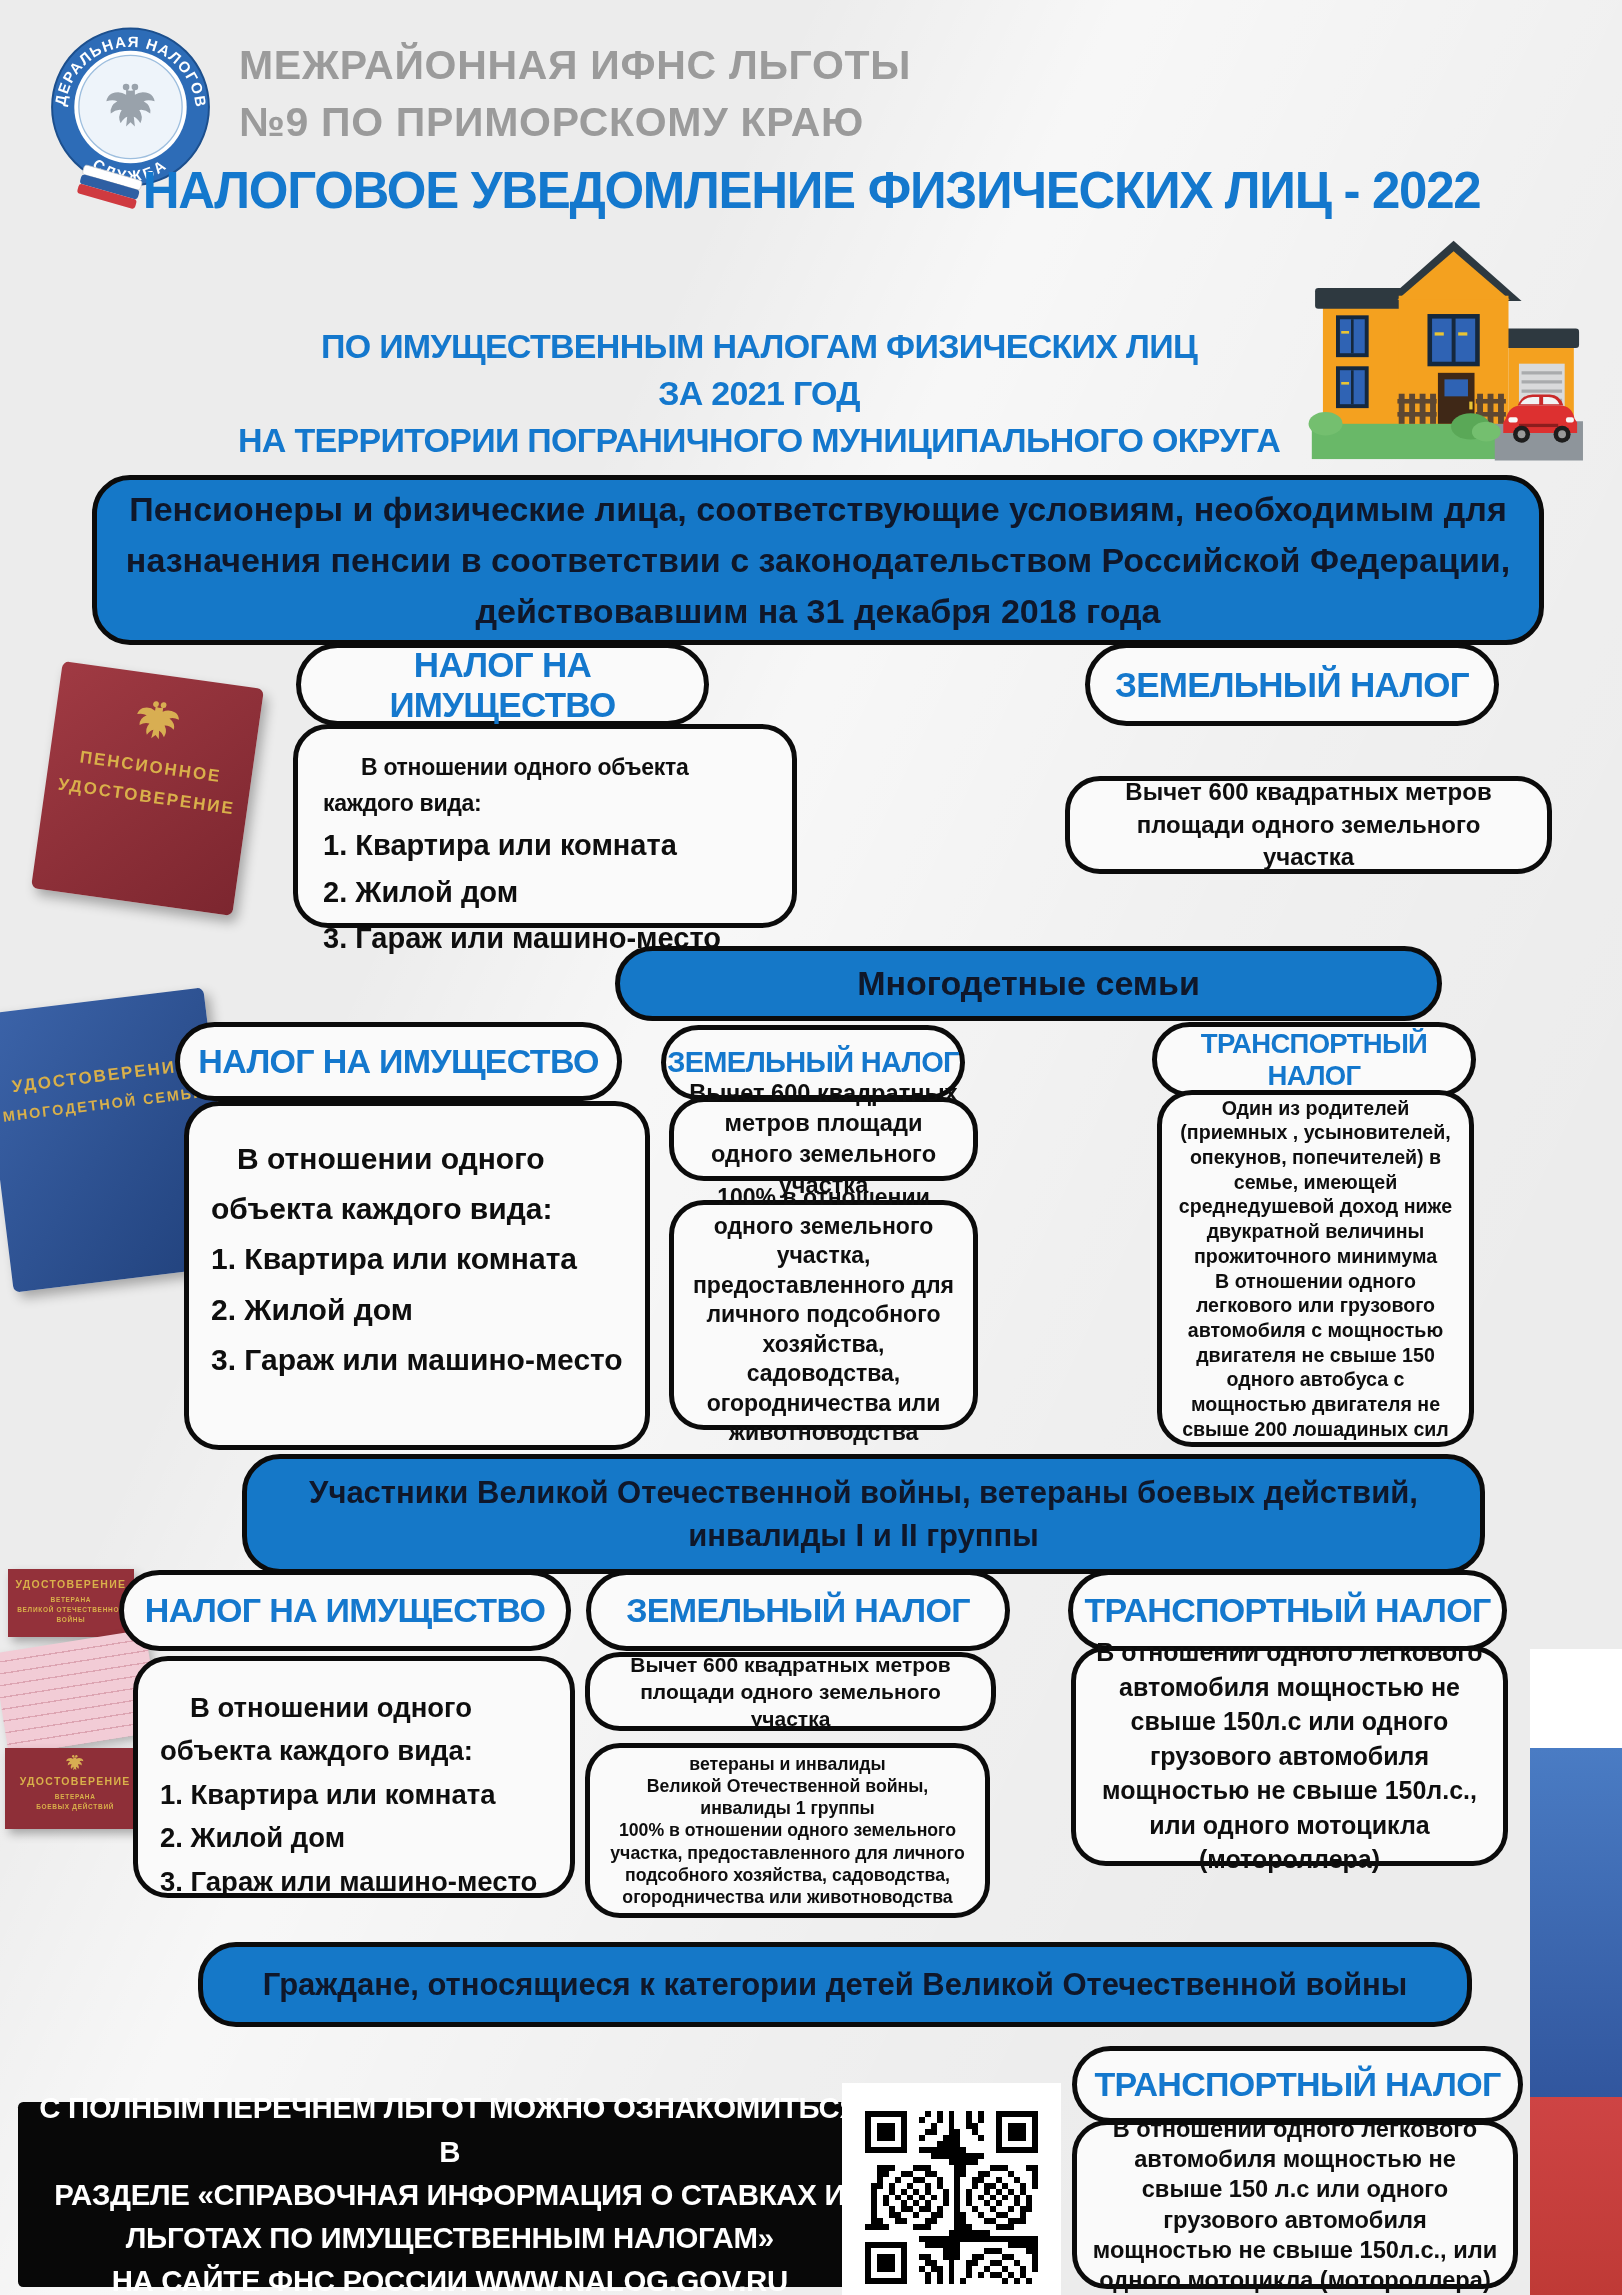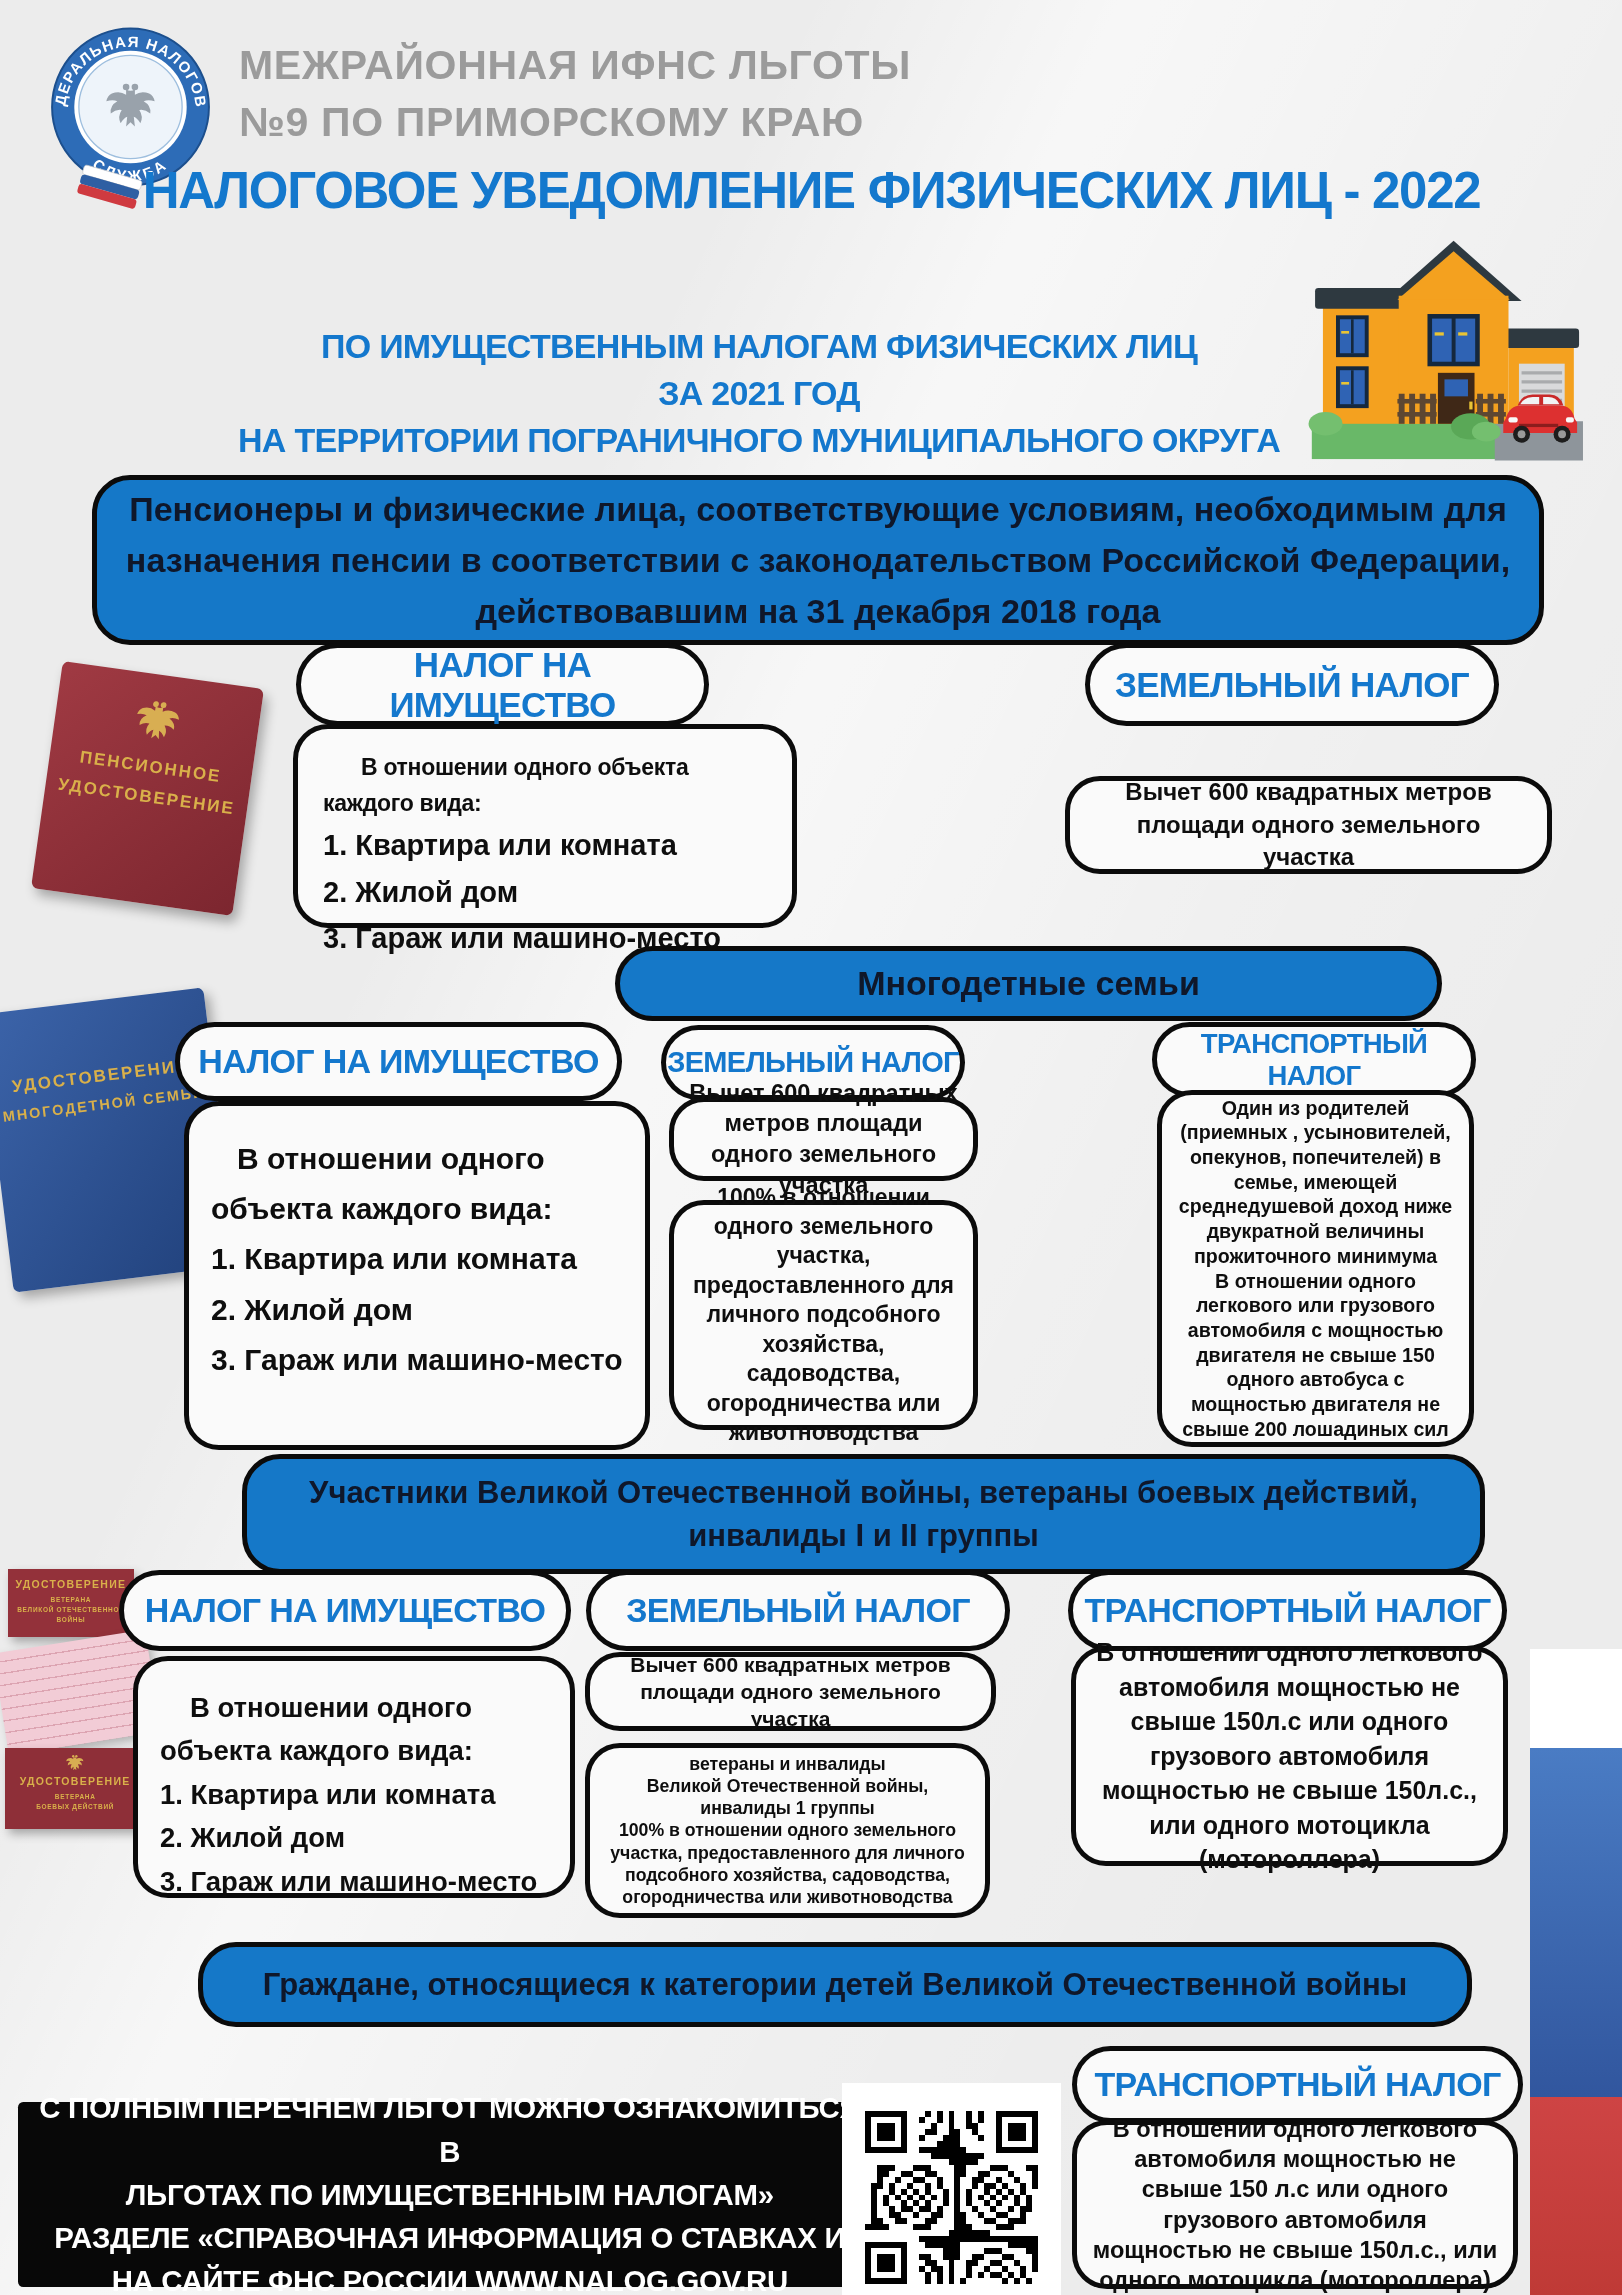--- a/index.html
+++ b/index.html
@@ -301,22 +301,22 @@
 
   <div class="bluebar s4-banner">Граждане, относящиеся к категории детей Великой Отечественной войны</div>
   <div class="pill s4-pill">ТРАНСПОРТНЫЙ НАЛОГ</div>
   <div class="wbox s4-box">
     <span>В отношении одного легкового автомобиля мощностью не свыше 150 л.с или одного грузового автомобиля мощностью не свыше 150л.с., или одного мотоцикла (мотороллера)</span>
   </div>
 
   <div class="abs footer">
     <div class="footer-text">
       <div>С ПОЛНЫМ ПЕРЕЧНЕМ ЛЬГОТ МОЖНО ОЗНАКОМИТЬСЯ В</div>
+      <div>РАЗДЕЛЕ «СПРАВОЧНАЯ ИНФОРМАЦИЯ О СТАВКАХ И</div>
       <div>ЛЬГОТАХ ПО ИМУЩЕСТВЕННЫМ НАЛОГАМ»</div>
-      <div>РАЗДЕЛЕ «СПРАВОЧНАЯ ИНФОРМАЦИЯ О СТАВКАХ И</div>
       <div><span>НА САЙТЕ ФНС РОССИИ </span><span class="url">WWW.NALOG.GOV.RU</span></div>
     </div>
   </div>
 
   <div class="abs qr-panel">
     <svg viewBox="0 0 29 29" shape-rendering="crispEdges" id="qr-svg">
         <rect x="0" y="0" width="7" height="7" fill="#000"></rect>
         <rect x="1" y="1" width="5" height="5" fill="#fff"></rect>
         <rect x="2" y="2" width="3" height="3" fill="#000"></rect>
         <rect x="22" y="0" width="7" height="7" fill="#000"></rect>

